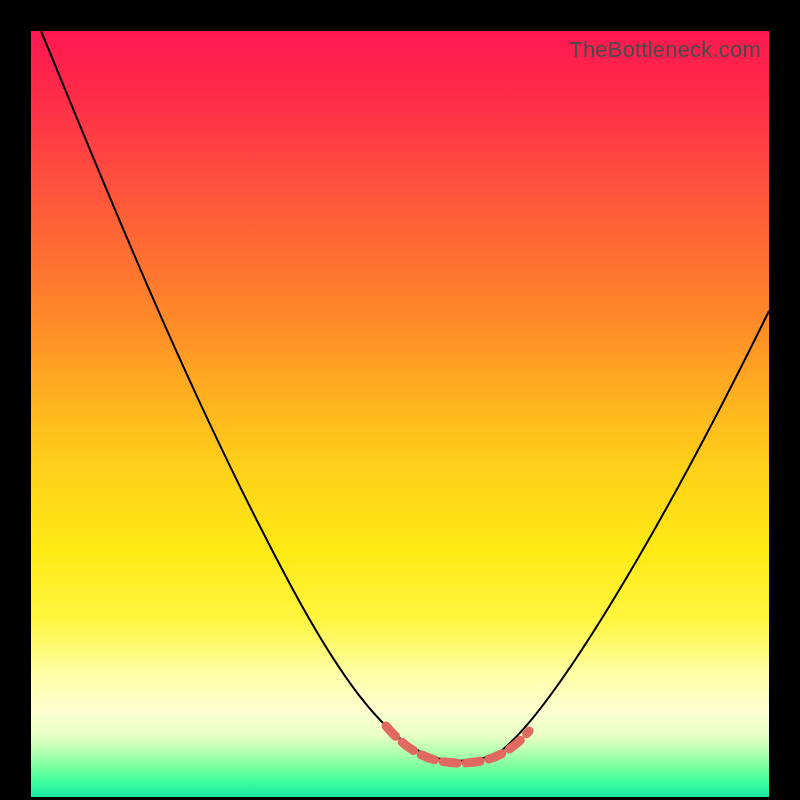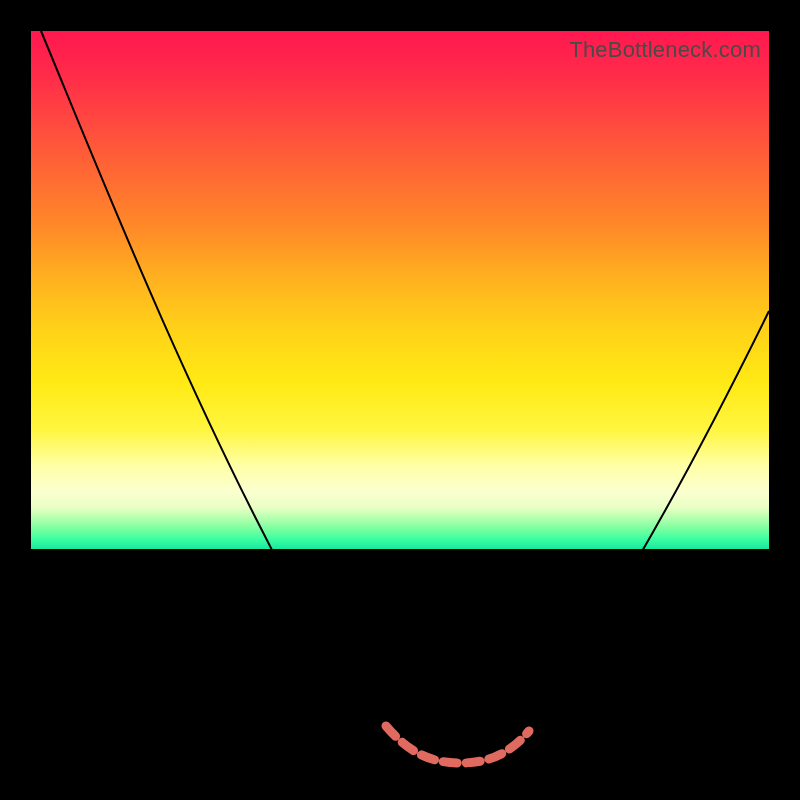--- a/index.html
+++ b/index.html
@@ -15,21 +15,21 @@
     position: relative;
     width: 800px;
     height: 800px;
     background: #000;
   }
   .plot-area {
     position: absolute;
     left: 31px;
     top: 31px;
     width: 738px;
-    height: 518px;
+    height: 766px;
     
     background: linear-gradient(
       to bottom,
       #ff1850 0%,
       #ff2a4a 8%,
       #ff4a3f 18%,
       #ff6a33 28%,
       #ff8a28 38%,
       #ffb21f 48%,
       #ffd318 58%,

